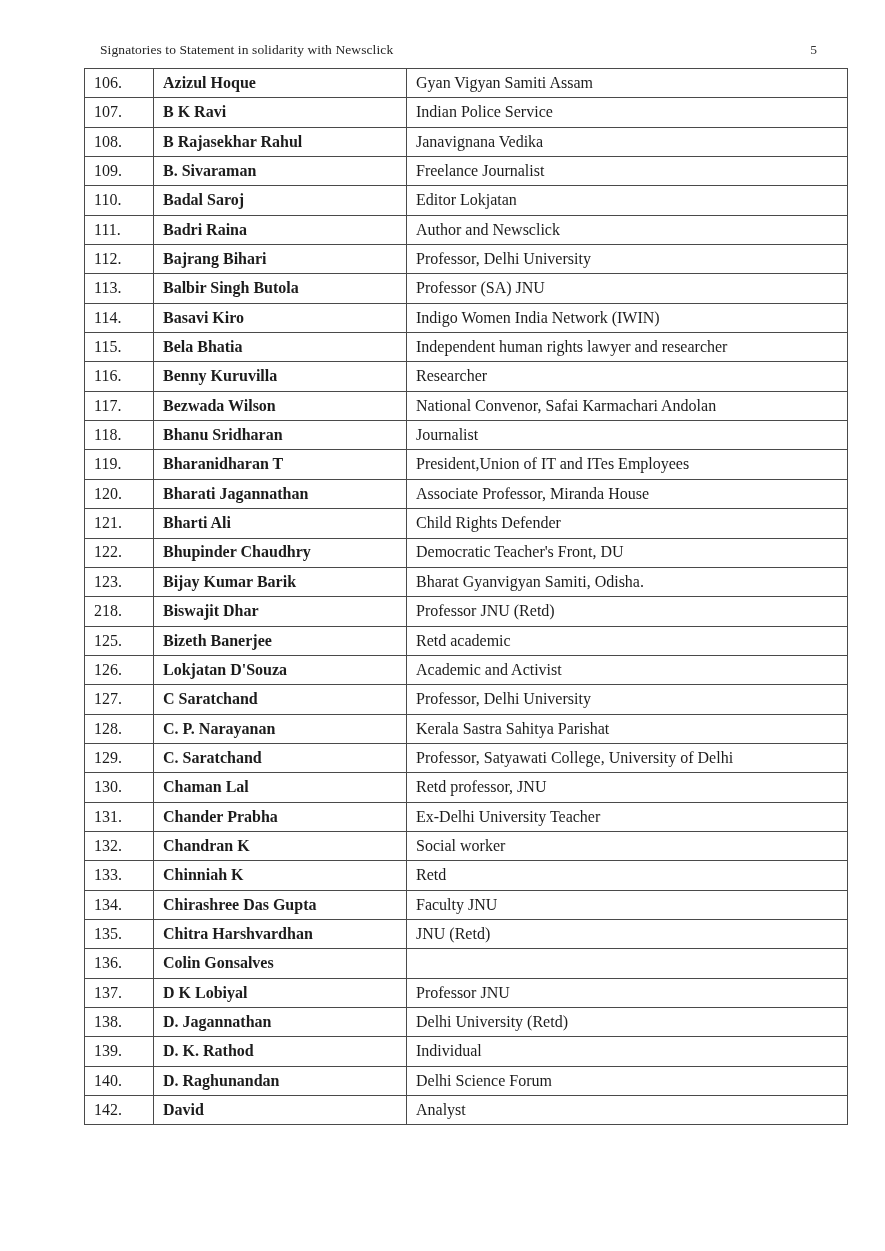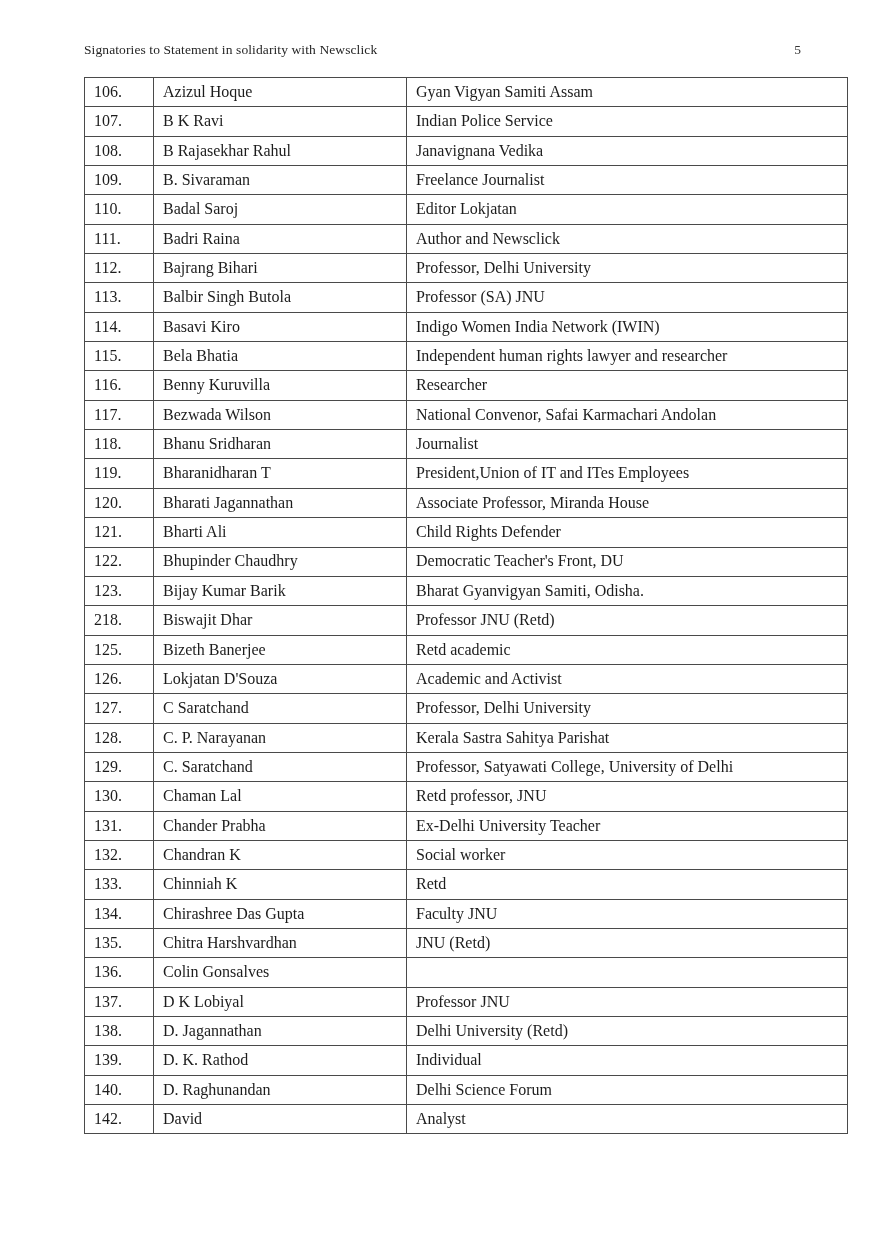--- a/index.html
+++ b/index.html
@@ -12,50 +12,50 @@
     width: 885px;
     height: 1251px;
     background: #ffffff;
     font-family: "Liberation Serif", "DejaVu Serif", serif;
     color: #1c1c1c;
     overflow: hidden;
   }
   .header-row {
     position: absolute;
     top: 42px;
-    left: 84px;
+    left: 100px;
     width: 717px;
     display: flex;
     justify-content: space-between;
     align-items: baseline;
     font-size: 13.5px;
     color: #252525;
   }
   .header-title { letter-spacing: 0.1px; }
   .page-number { color: #333333; }
   table.signatories {
     position: absolute;
-    top: 77px;
+    top: 68px;
     left: 84px;
     width: 717px;
     border-collapse: collapse;
     table-layout: fixed;
   }
   table.signatories td {
     border: 1px solid #4a4a4a;
     font-size: 16px;
     line-height: 1.15;
     height: 28.35px;
     padding: 0 6px 0 9px;
     vertical-align: middle;
     white-space: nowrap;
     overflow: hidden;
   }
   td.col-num  { width: 53px; }
-  td.col-name { width: 237px; padding-left: 7px; }
+  td.col-name { width: 237px; padding-left: 7px; font-weight: bold; }
   td.col-aff  { width: 425px; padding-left: 6px; }
 </style>
 </head>
 <body>
 
 <div class="page">
 
   <div class="header-row">
     <span class="header-title">Signatories to Statement in solidarity with Newsclick</span>
     <span class="page-number">5</span>

